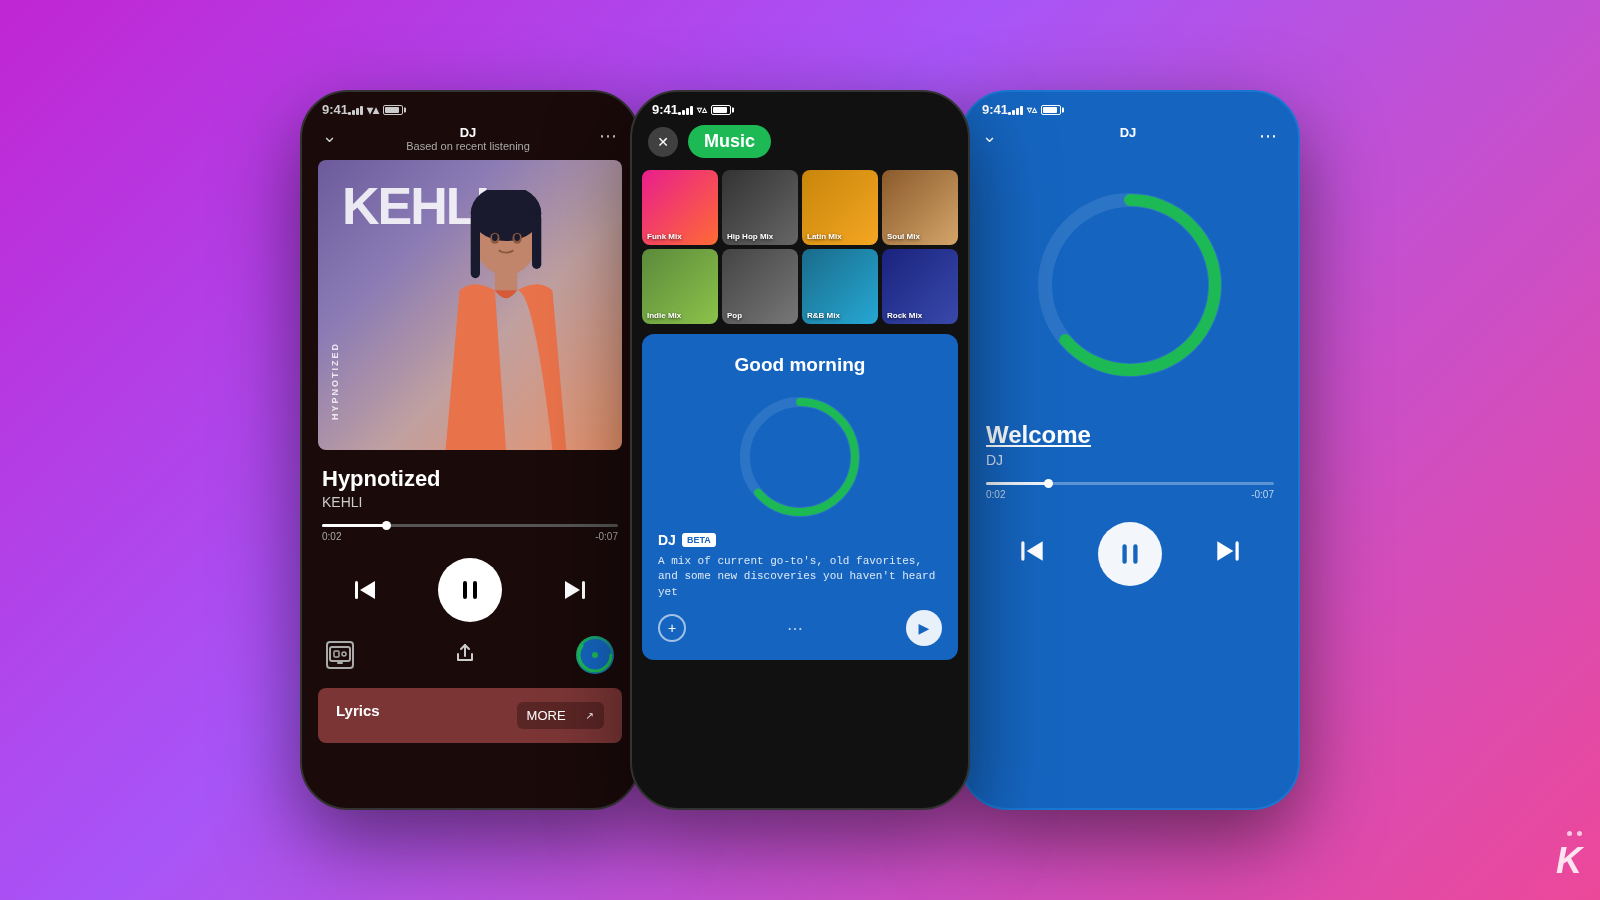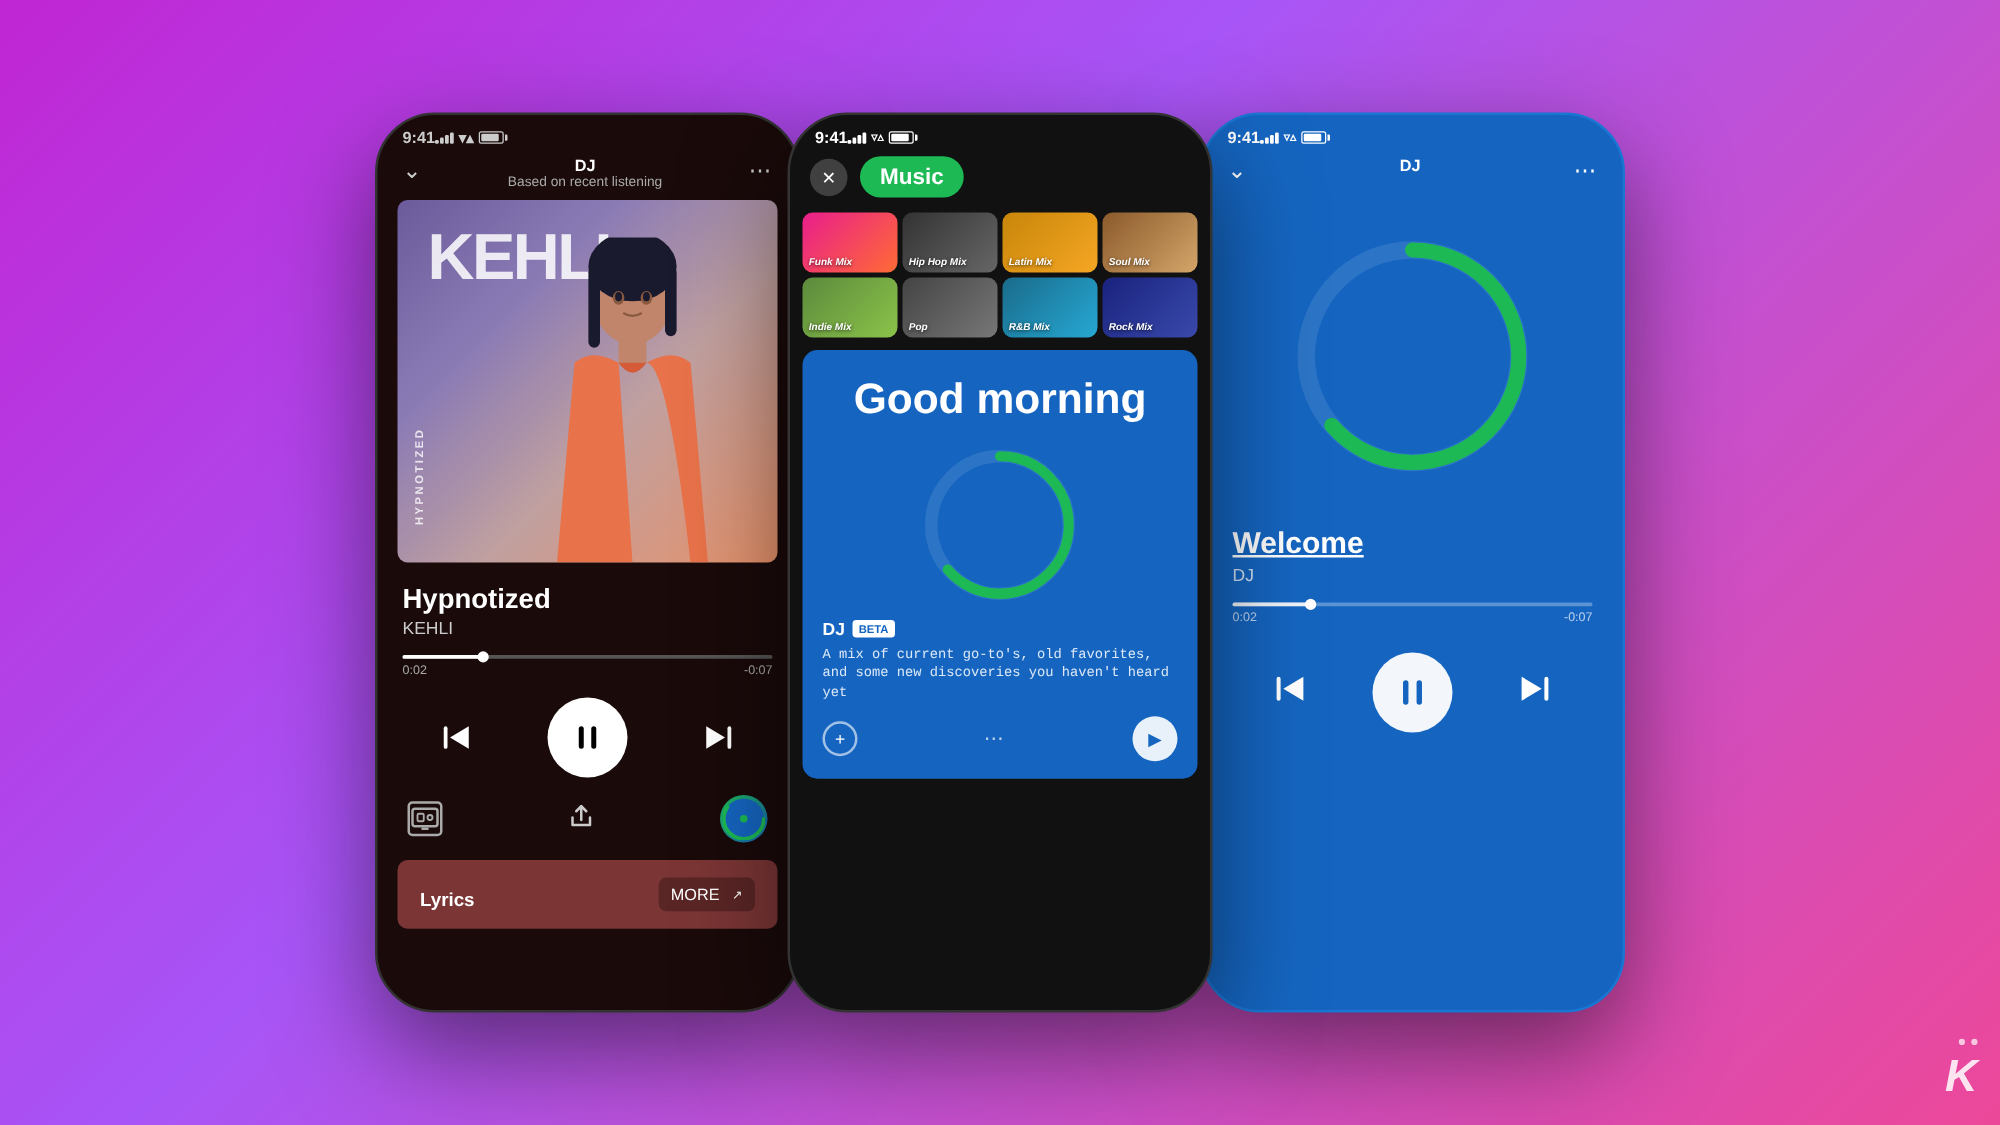--- a/index.html
+++ b/index.html
@@ -315,34 +315,34 @@
       font-weight: 700;
     }
 
     .lyrics-bar {
       background: #7b3535;
       margin: 4px 16px;
       border-radius: 8px;
       padding: 14px 18px;
       display: flex;
       justify-content: space-between;
-      align-items: flex-end;
+      align-items: flex-start;
     }
     .lyrics-label {
       color: #fff;
       font-size: 15px;
       font-weight: 600;
     }
     .more-btn {
       background: #5a2525;
       border-radius: 6px;
       padding: 6px 10px;
       display: flex;
       align-items: center;
-      gap: 10px;
+      gap: 20px;
       color: #fff;
       font-size: 13px;
     }
     .expand-icon {
       font-size: 10px;
     }
 
     
     .phone-center .status-bar {
       color: #fff;
@@ -377,22 +377,21 @@
     .genre-grid {
       display: grid;
       grid-template-columns: repeat(4, 1fr);
       gap: 4px;
       padding: 4px 10px;
     }
     .genre-tile {
       border-radius: 8px;
       overflow: hidden;
       position: relative;
-      height: 48px;
-      font-style: italic;
+      height: 75px;
     }
     .genre-label {
       position: absolute;
       bottom: 4px;
       left: 5px;
       font-size: 8px;
       font-weight: 700;
       color: #fff;
       text-shadow: 0 1px 3px rgba(0,0,0,0.7);
     }
@@ -416,21 +415,21 @@
     }
 
     .dj-card-content {
       padding: 20px 20px 0;
       display: flex;
       flex-direction: column;
       align-items: center;
     }
 
     .good-morning-text {
-      font-size: 34px;
+      font-size: 19px;
       font-weight: 700;
       color: #fff;
       margin-bottom: 16px;
     }
 
     .dj-vinyl-svg {
       width: 130px;
       height: 130px;
     }
 

